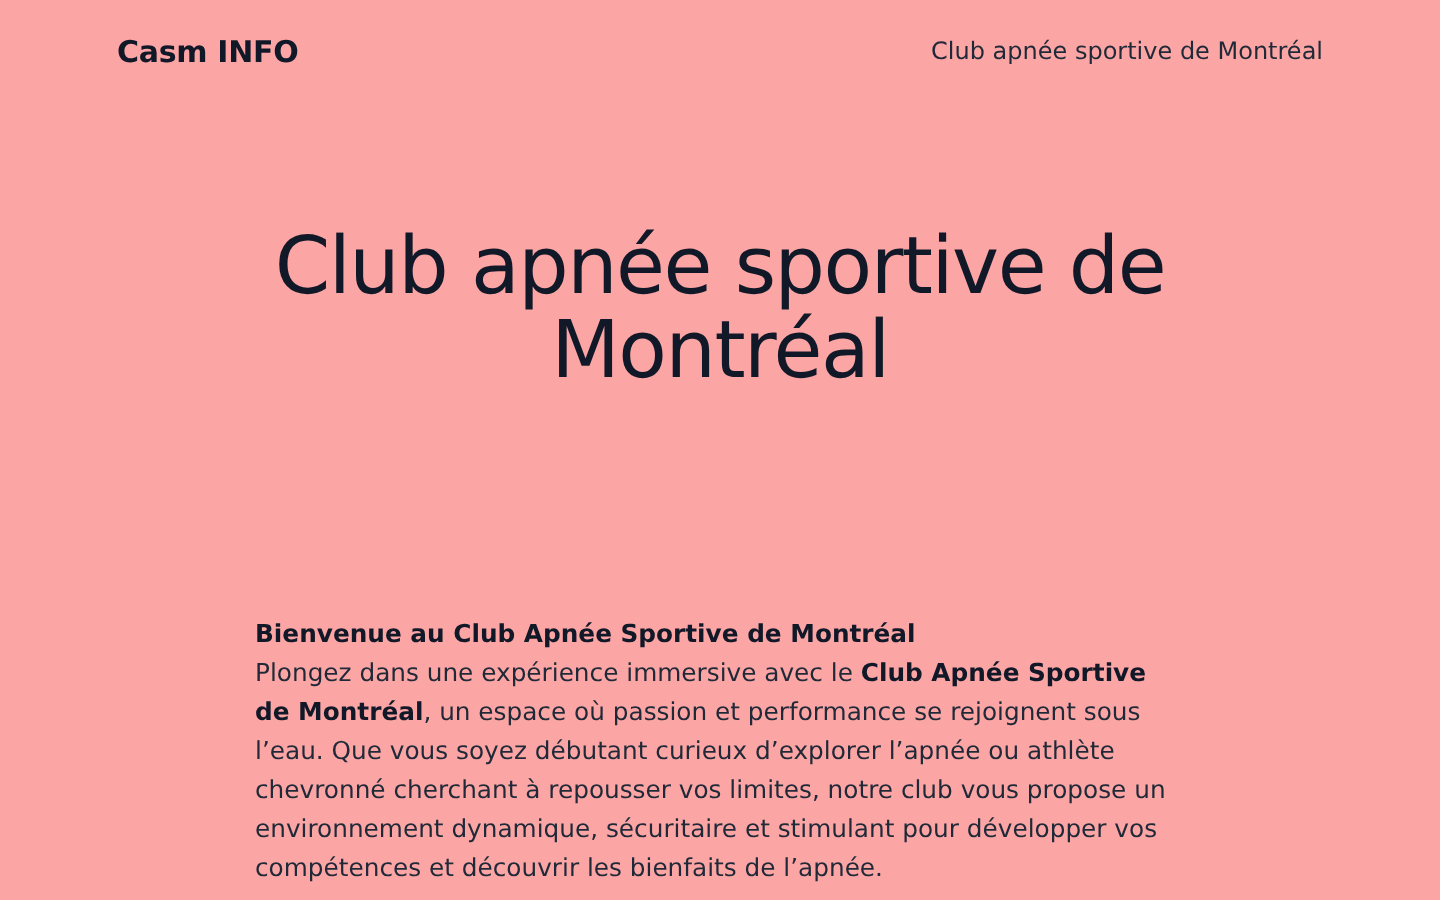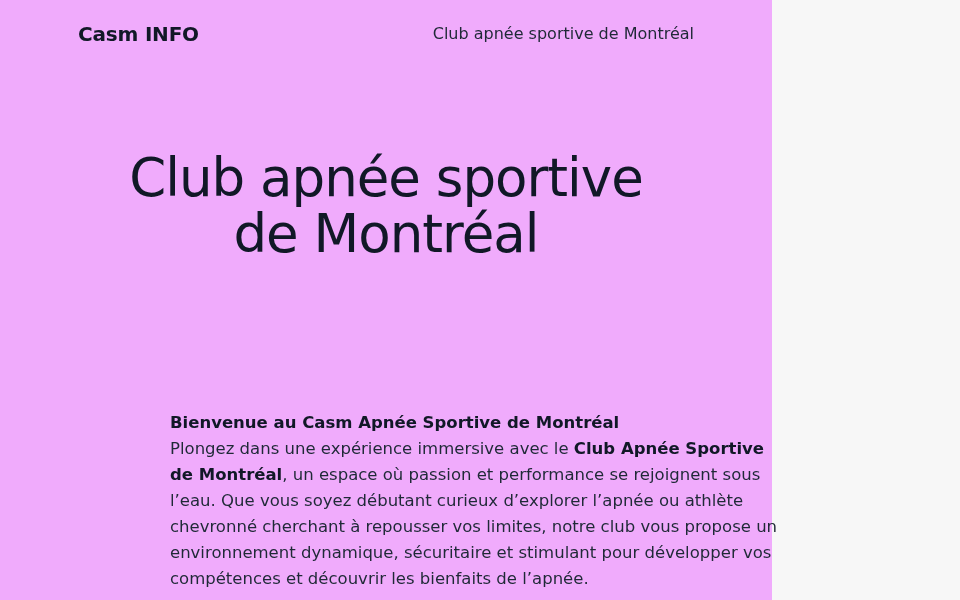--- a/index.html
+++ b/index.html
@@ -9,23 +9,23 @@
     width: 960px;
     height: 600px;
     background: #f7f7f7;
     font-family: "DejaVu Sans", "Liberation Sans", sans-serif;
     color: #111827;
     overflow: hidden;
   }
 
   .page {
     position: relative;
-    width: 772px;
+    width: 960px;
     height: 600px;
-    background: #f0abfc;
+    background: #fca5a5;
   }
 
   
   .site-header {
     position: absolute;
     top: 0;
     left: 0;
     right: 0;
     height: 68px;
     display: flex;
@@ -113,18 +113,18 @@
       <a class="nav-link" href="#">Club apnée sportive de Montréal</a>
     </nav>
   </header>
 
   <section class="hero">
     <h1 class="hero-title">Club apnée sportive de Montréal</h1>
   </section>
 
   <section class="article">
     <p>
-      <span class="lead-heading">Bienvenue au Casm Apnée Sportive de Montréal</span><br>
+      <span class="lead-heading">Bienvenue au Club Apnée Sportive de Montréal</span><br>
       <span>Plongez dans une expérience immersive avec le </span><span class="strong">Club Apnée Sportive de Montréal</span><span>, un espace où passion et performance se rejoignent sous l’eau. Que vous soyez débutant curieux d’explorer l’apnée ou athlète chevronné cherchant à repousser vos limites, notre club vous propose un environnement dynamique, sécuritaire et stimulant pour développer vos compétences et découvrir les bienfaits de l’apnée.</span>
     </p>
   </section>
 
 </div>
 
 </body></html>

